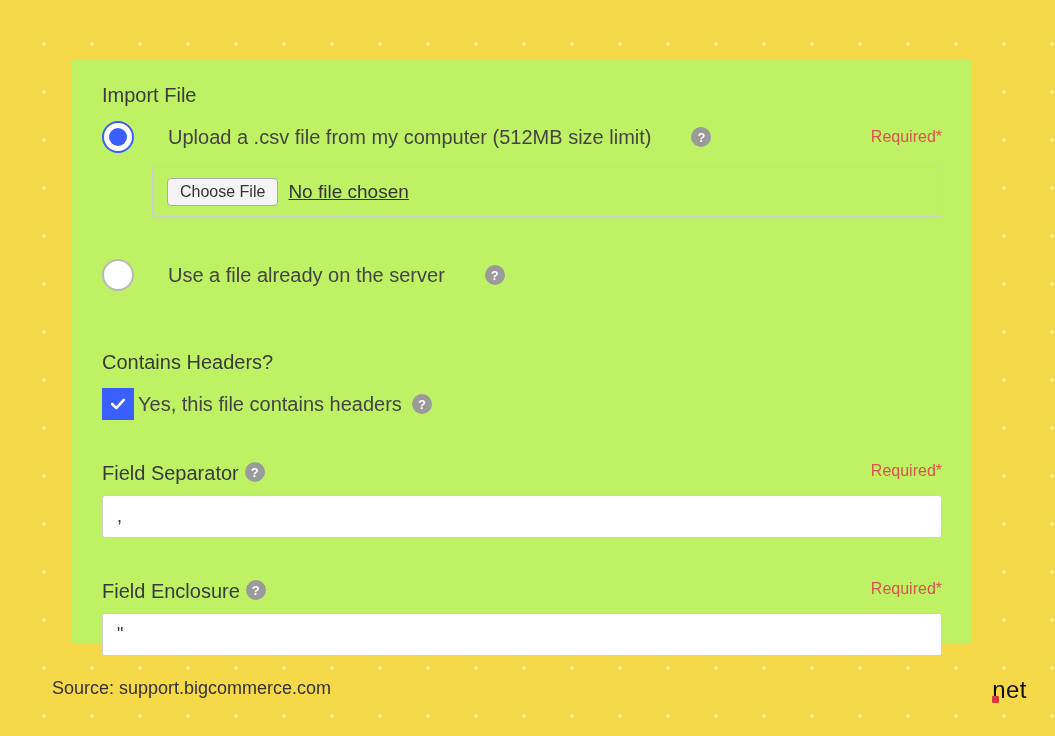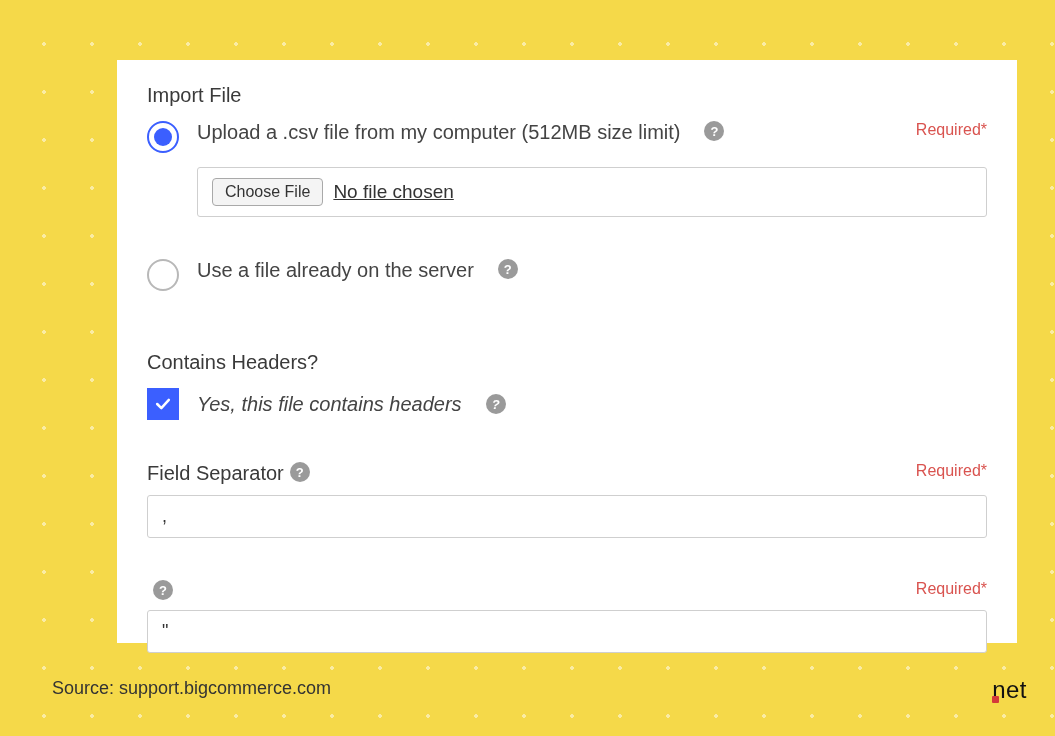--- a/index.html
+++ b/index.html
@@ -22,34 +22,34 @@
       background-size: 48px 48px;
       background-position: 20px 20px;
       pointer-events: none;
     }
     .panel {
       position: absolute;
       left: 72px;
       top: 60px;
       width: 900px;
       height: 583px;
-      background: #ffffff;
+      background: #bef264;
       padding: 24px 30px 30px 30px;
       filter: blur(0.6px);
-      margin-left: 45px;
     }
     .section-title {
       font-size: 20px;
       color: #3a3a3a;
       margin-bottom: 14px;
       font-weight: 400;
     }
     .radio-row {
       display: flex;
-      gap: 18px;
+      align-items: center;
+      gap: 34px;
       margin-bottom: 14px;
       position: relative;
     }
     .radio-outer {
       width: 32px;
       height: 32px;
       border-radius: 50%;
       border: 2px solid #b8b8b8;
       display: flex;
       align-items: center;
@@ -113,23 +113,22 @@
       font-size: 19px;
       color: #333;
       text-decoration: underline;
     }
     .spacer-after-radio {
       height: 46px;
     }
     .checkbox-row {
       display: flex;
       align-items: center;
-      gap: 18px;
+      gap: 4px;
       margin-bottom: 10px;
-      font-style: italic;
     }
     .checkbox {
       width: 32px;
       height: 32px;
       background: #3b5fff;
       display: flex;
       align-items: center;
       justify-content: center;
       flex-shrink: 0;
     }
@@ -239,20 +238,21 @@
     <div class="field-label-row">
       <span class="field-label">Field Separator</span>
       <span class="help-icon">?</span>
       <span class="required">Required*</span>
     </div>
     <input class="text-input" value="," style="">
   </div>
 
   <div class="field-group">
     <div class="field-label-row">
+      <span class="field-label">Field Enclosure</span>
       <span class="help-icon">?</span>
       <span class="required">Required*</span>
     </div>
     <input class="text-input" value="&quot;" style="">
   </div>
 
 </div>
 
 <div class="source-text">Source: support.bigcommerce.com</div>
 

